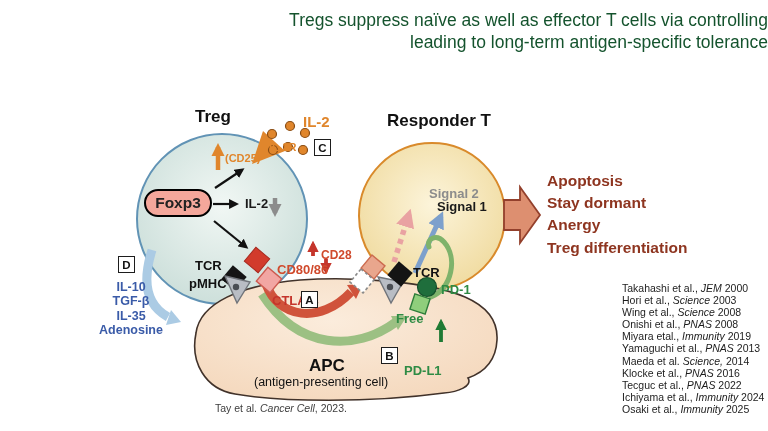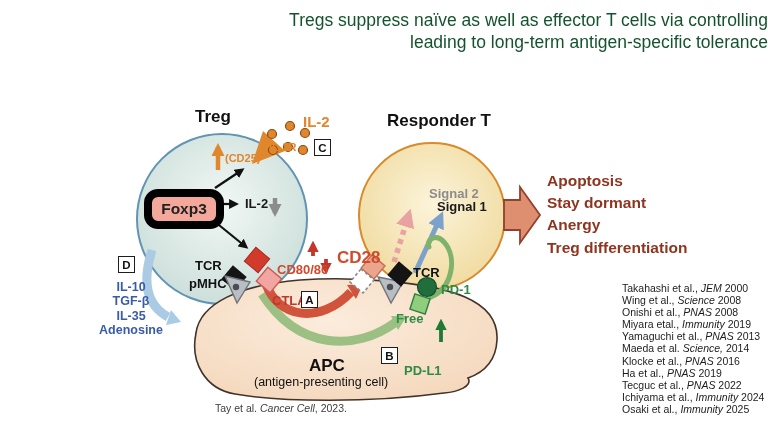--- a/index.html
+++ b/index.html
@@ -7,21 +7,21 @@
          font-family:"Liberation Sans",sans-serif;}
   svg.diagram{position:absolute;left:0;top:0;}
   .ttl{position:absolute;top:9px;left:0;width:768px;text-align:right;
        color:#14532d;font-size:17.5px;line-height:22px;font-weight:400;}
   .lbl{position:absolute;white-space:nowrap;line-height:1.05;}
   .b{font-weight:700;}
   .abox{position:absolute;width:15px;height:15px;background:#fff;border:1.7px solid #1d1d1d;
         display:flex;align-items:center;justify-content:center;
         font-weight:700;font-size:11.5px;color:#111;}
   .pill{position:absolute;left:144px;top:189px;width:64px;height:24px;background:#F4A79B;
-        border:8px solid #000000;border-radius:14px;display:flex;align-items:center;
+        border:2px solid #000000;border-radius:14px;display:flex;align-items:center;
         justify-content:center;font-weight:700;font-size:15.5px;color:#222;}
   .factors{position:absolute;left:95px;top:280px;width:72px;text-align:center;
            color:#3A5BA8;font-weight:700;font-size:12.5px;line-height:14.4px;}
   .outcomes{position:absolute;left:547px;top:170px;color:#8E3520;font-weight:700;
             font-size:15.5px;line-height:22.2px;}
   .refs{position:absolute;left:622px;top:282px;color:#1c1c1c;font-size:10.5px;line-height:12.1px;}
   .cite{position:absolute;left:215px;top:402px;color:#3d3d3d;font-size:10.5px;}
 </style>
 </head>
 <body>
@@ -133,21 +133,21 @@
   <div class="lbl" style="left:254px;top:376px;font-size:12.5px;color:#111;">(antigen-presenting cell)</div>
 
   <div class="lbl b" style="left:225px;top:142px;font-size:11px;color:#E0862C;margin-left:44px;">IL-2R</div>
   <div class="lbl b" style="left:225px;top:153px;font-size:11px;color:#E0862C;">(CD25)</div>
   <div class="lbl b" style="left:303px;top:114px;font-size:15px;color:#E0862C;">IL-2</div>
   <div class="lbl" style="left:245px;top:197px;font-size:13px;font-weight:600;color:#1a1a1a;">IL-2</div>
   <div class="lbl b" style="left:195px;top:259px;font-size:13px;color:#111;">TCR</div>
   <div class="lbl b" style="left:189px;top:277px;font-size:13px;color:#111;">pMHC</div>
   <div class="lbl b" style="left:272px;top:246px;font-size:13px;color:#C5352B;margin-top:48px;">CTLA-4</div>
   <div class="lbl b" style="left:277px;top:263px;font-size:13px;color:#D04A2C;">CD80/86</div>
-  <div class="lbl b" style="left:337px;top:249px;font-size:17px;color:#D04A2C;">CD28</div>
+  <div class="lbl b" style="left:321px;top:249px;font-size:12px;color:#D04A2C;">CD28</div>
   <div class="lbl b" style="left:413px;top:266px;font-size:13px;color:#111;">TCR</div>
   <div class="lbl b" style="left:441px;top:283px;font-size:13px;color:#2E8B44;">PD-1</div>
   <div class="lbl b" style="left:396px;top:312px;font-size:13px;color:#2E8B44;">Free</div>
   <div class="lbl b" style="left:404px;top:328px;font-size:13px;color:#2E8B44;margin-top:36px;">PD-L1</div>
   <div class="lbl b" style="left:389px;top:187px;font-size:13px;color:#8C8C8C;margin-left:40px;">Signal 2</div>
   <div class="lbl b" style="left:437px;top:200px;font-size:13px;color:#1a1a1a;">Signal 1</div>
 
   <div class="abox" style="left:301px;top:291px;">A</div>
   <div class="abox" style="left:381px;top:347px;">B</div>
   <div class="abox" style="left:314px;top:139px;">C</div>
@@ -164,25 +164,25 @@
     <div>Apoptosis</div>
     <div>Stay dormant</div>
     <div>Anergy</div>
     <div>Treg differentiation</div>
   </div>
 
   <div class="cite"><span>Tay et al. </span><i>Cancer Cell</i><span>, 2023.</span></div>
 
   <div class="refs">
     <div class="ref"><span>Takahashi et al.,</span> <i>JEM</i> <span>2000</span></div>
+    <div class="ref"><span>Hori et al.,</span> <i>Science</i> <span>2003</span></div>
     <div class="ref"><span>Wing et al.,</span> <i>Science</i> <span>2008</span></div>
     <div class="ref"><span>Onishi et al.,</span> <i>PNAS</i> <span>2008</span></div>
     <div class="ref"><span>Miyara etal.,</span> <i>Immunity</i> <span>2019</span></div>
     <div class="ref"><span>Yamaguchi et al.,</span> <i>PNAS</i> <span>2013</span></div>
     <div class="ref"><span>Maeda et al.</span> <i>Science,</i> <span>2014</span></div>
     <div class="ref"><span>Klocke et al.,</span> <i>PNAS</i> <span>2016</span></div>
-    <div class="ref"><span>Ha et al.,</span> <i>PNAS</i> <span>2019</span></div>
     <div class="ref"><span>Tecguc et al.,</span> <i>PNAS</i> <span>2022</span></div>
     <div class="ref"><span>Ichiyama et al.,</span> <i>Immunity</i> <span>2024</span></div>
     <div class="ref"><span>Osaki et al.,</span> <i>Immunity</i> <span>2025</span></div>
   </div>
 
 </div>
 
 </body></html>

